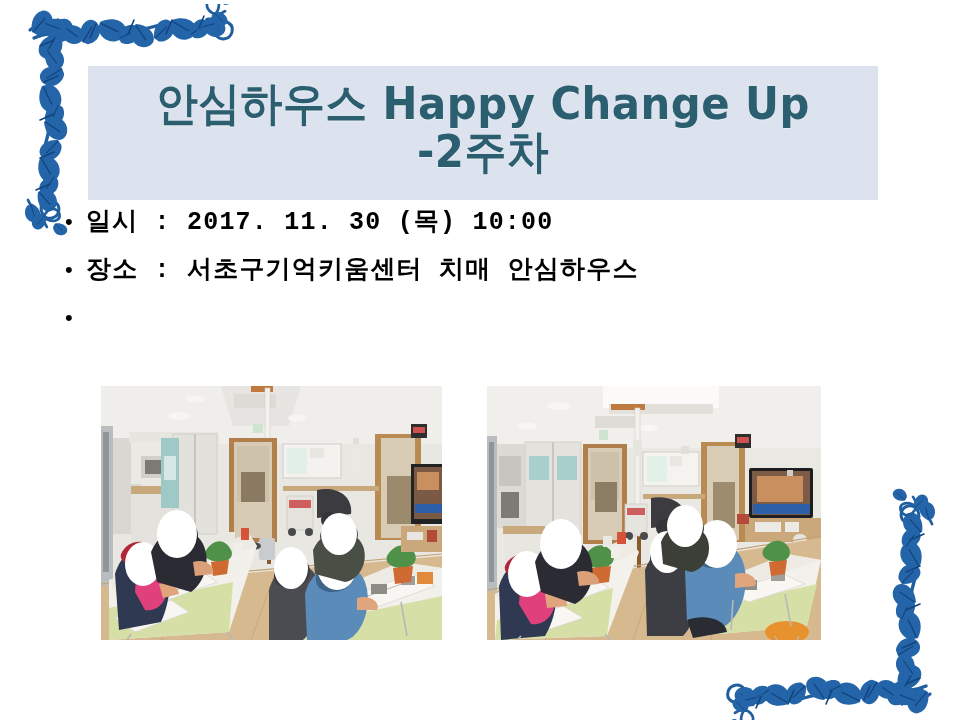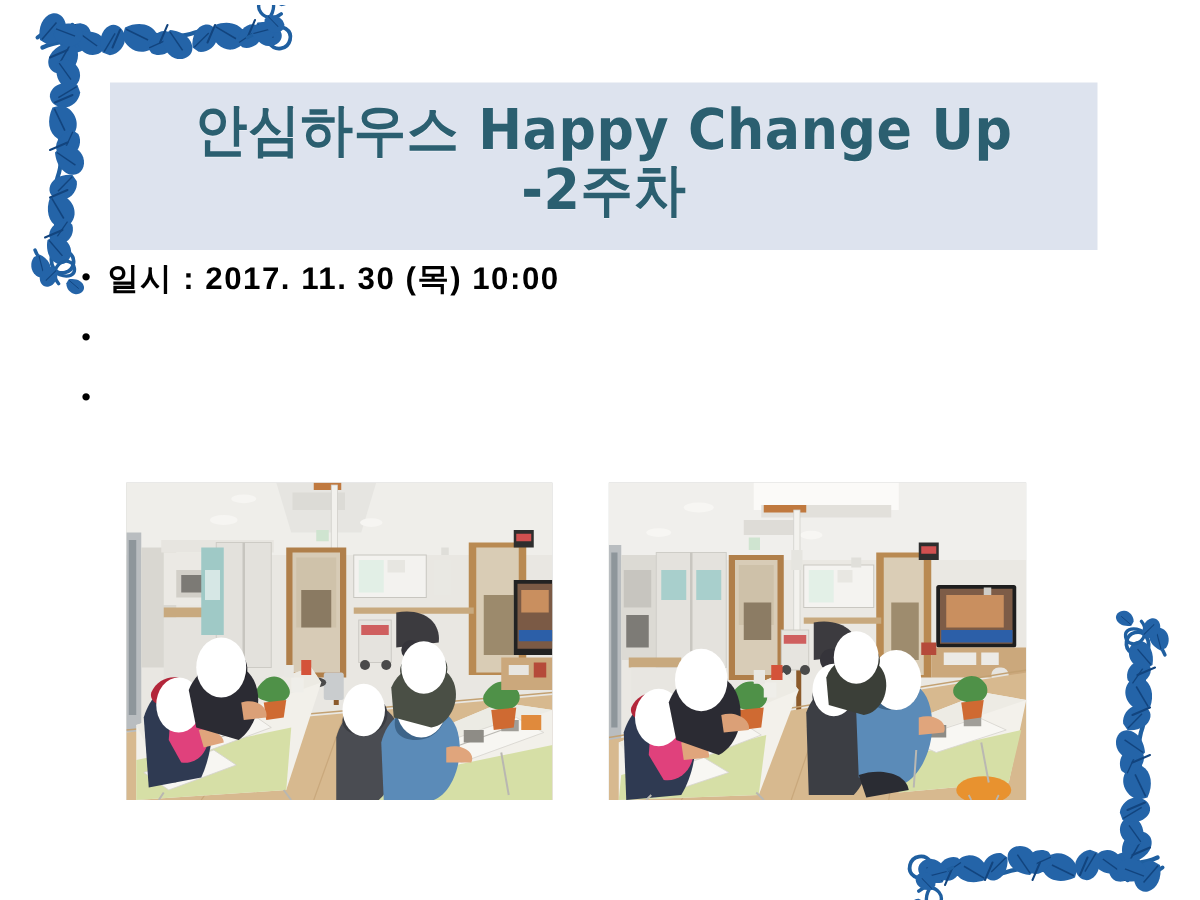--- a/index.html
+++ b/index.html
@@ -74,21 +74,21 @@
     flex: 0 0 26px;
     color: #000000;
     font-size: 22px;
     line-height: 44px;
     text-align: left;
     padding-left: 5px;
     box-sizing: border-box;
   }
   .bullet-text {
     color: #000000;
-    font-family: Liberation Sans, sans-serif;
+    font-family: Liberation Mono, monospace;
     font-size: 25px;
     font-weight: bold;
     line-height: 46px;
     letter-spacing: 1.2px;
     white-space: nowrap;
   }
 
   
   .photo {
     position: absolute;
@@ -188,20 +188,21 @@
     </div>
   </div>
 
   <div class="bullets">
     <div class="bullet-row">
       <span class="bullet-dot">•</span>
       <span class="bullet-text">일시 : 2017. 11. 30 (목) 10:00</span>
     </div>
     <div class="bullet-row">
       <span class="bullet-dot">•</span>
+      <span class="bullet-text">장소 : 서초구기억키움센터 치매 안심하우스</span>
     </div>
     <div class="bullet-row">
       <span class="bullet-dot">•</span>
     </div>
   </div>
 
   <div class="photo photo-left">
     <svg viewBox="0 0 341 254" xmlns="http://www.w3.org/2000/svg" preserveAspectRatio="none">
 
       <rect x="0" y="0" width="341" height="254" fill="#e9e7e2"></rect>

